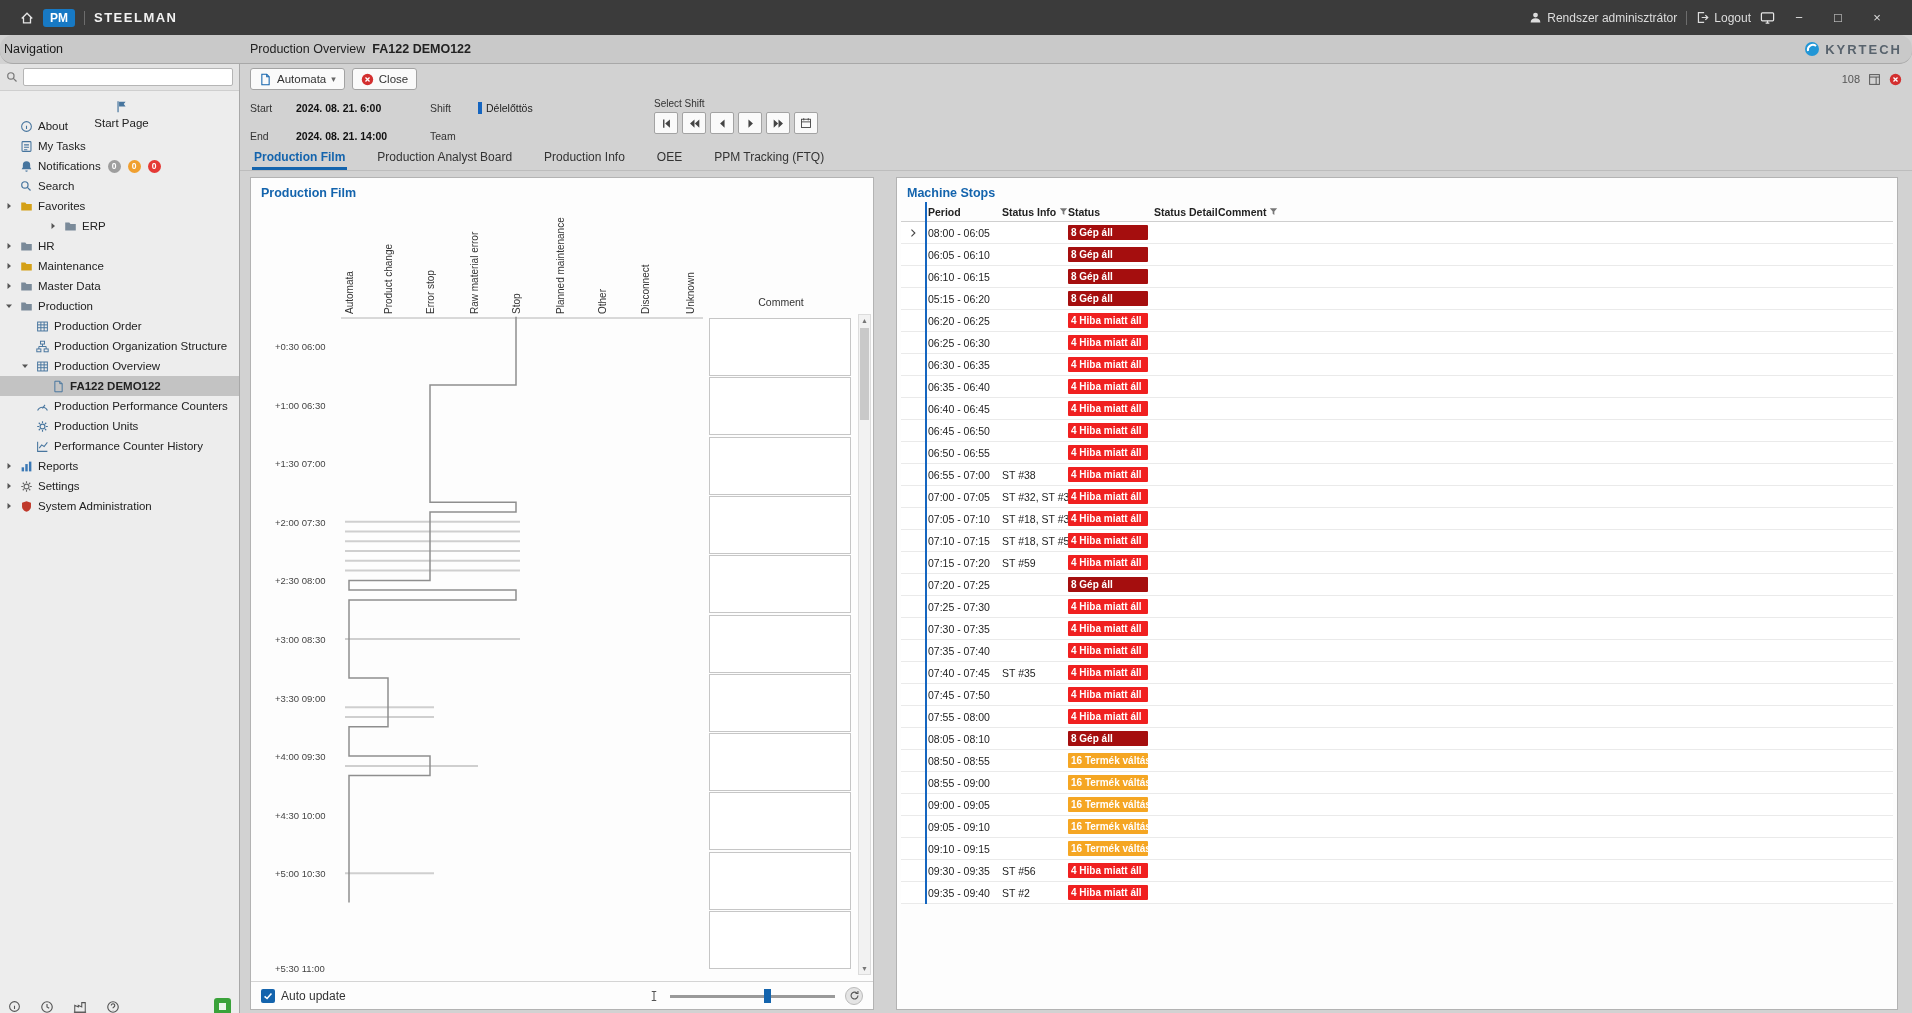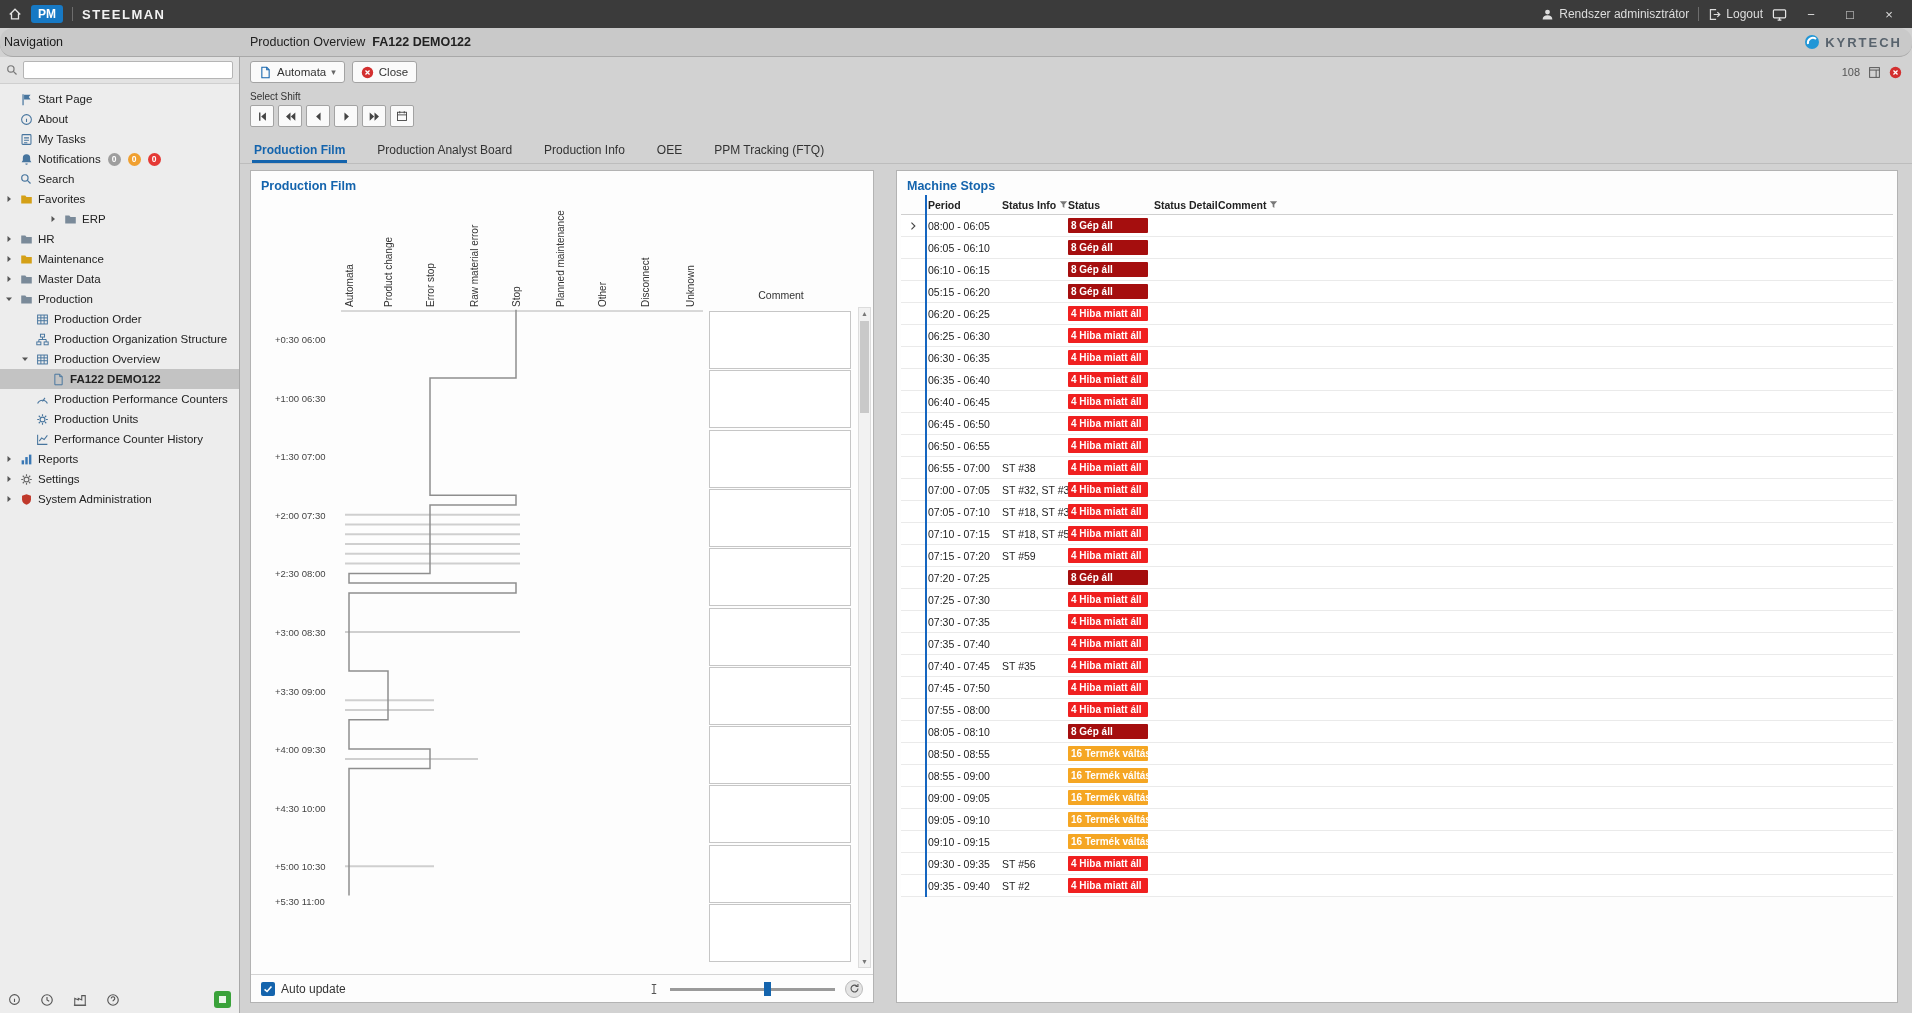--- a/index.html
+++ b/index.html
@@ -2,22 +2,22 @@
 <html><head>
 <meta charset="utf-8">
 <style>
   *{margin:0;padding:0;box-sizing:border-box;}
   html,body{width:1912px;height:1013px;overflow:hidden;background:#d2d2d2;
     font-family:"Liberation Sans",sans-serif;color:#222;}
   .icon{display:inline-flex;align-items:center;justify-content:center;vertical-align:middle;}
   svg{display:block;}
 
   
-  .topbar{height:28px;background:#3b3b3b;color:#e6e6e6;display:flex;align-items:center;
-    justify-content:space-between;padding:0 8px;font-size:12px;}
+  .topbar{height:35px;background:#3b3b3b;color:#e6e6e6;display:flex;align-items:center;
+    justify-content:space-between;padding:0 20px;font-size:12px;}
   .tb-left,.tb-right{display:flex;align-items:center;gap:9px;}
   .pm-badge{background:#1779c4;color:#fff;font-weight:bold;font-size:12px;padding:2px 7px;border-radius:3px;}
   .app-name{font-weight:bold;letter-spacing:1.5px;font-size:13px;color:#f2f2f2;}
   .tb-sep{width:1px;height:14px;background:#6d6d6d;display:inline-block;}
   .tb-user{display:inline-flex;align-items:center;gap:5px;color:#ddd;}
   .win-btn{width:30px;text-align:center;font-size:13px;color:#ddd;cursor:default;}
 
   
   .header-row{height:29px;background:#c9c9c9;border-bottom:1px solid #a8a8a8;display:flex;font-size:12.5px;border-radius:13px;}
   .nav-title{width:240px;padding:7px 4px 0 4px;color:#1a1a1a;}
@@ -190,21 +190,21 @@
     <div class="search-row">
       <span class="icon sico">
           <svg width="12" height="12" viewBox="0 0 16 16" fill="none" stroke="currentColor" stroke-width="1.6">
             <circle cx="6.5" cy="6.5" r="4.2"></circle>
             <path d="M9.8 9.8 14 14"></path>
           </svg>
         </span>
       <input class="search-input" placeholder="" style="">
     </div>
     <div class="tree">
-        <div class="tree-item" style="padding-left: 4px;">
+        <div class="tree-item" style="padding-left: 4px; flex-direction: column;">
           <span class="caret"></span>
           <span class="ti-icon" style="color: rgb(71, 117, 158);">
             <svg width="13" height="13" viewBox="0 0 16 16" fill="currentColor">
               <path d="M3 1.5h1.5V15H3zM5 2h8l-2.2 3L13 8H5z"></path>
             </svg>
           </span>
           <span>Start Page</span>
         </div>
         <div class="tree-item" style="padding-left: 4px;">
           <span class="caret"></span>
@@ -507,20 +507,33 @@
         <span class="icon">
             <svg width="13" height="13" viewBox="0 0 16 16">
               <circle cx="8" cy="8" r="7" fill="#d32f2f"></circle>
               <path d="M5.5 5.5l5 5M10.5 5.5l-5 5" stroke="#fff" stroke-width="1.6"></path>
             </svg>
           </span>
       </div>
     </div>
 
     <div class="filters">
+      <div class="f-grid">
+        <span class="f-lbl">Start</span>
+        <span class="f-val">2024. 08. 21. 6:00</span>
+        <span class="f-lbl">Shift</span>
+        <span class="f-shift">
+          <span class="shift-bar"></span>
+          <span>Délelőttös</span>
+        </span>
+        <span class="f-lbl">End</span>
+        <span class="f-val">2024. 08. 21. 14:00</span>
+        <span class="f-lbl">Team</span>
+        <span class="f-val"></span>
+      </div>
       <div class="shift-nav">
         <span class="lbl">Select Shift</span>
         <div class="nav-btns">
           <span class="nav-btn">
               <svg width="11" height="11" viewBox="0 0 16 16" fill="currentColor">
                 <path d="M3 2h2v12H3z"></path>
                 <path d="M13 2 6 8l7 6z"></path>
               </svg>
             </span>
           <span class="nav-btn">
@@ -599,21 +612,21 @@
             <div class="time-label" style="top: 162.99px;">+0:30 06:00</div>
             <div class="time-label" style="top: 221.58px;">+1:00 06:30</div>
             <div class="time-label" style="top: 280.17px;">+1:30 07:00</div>
             <div class="time-label" style="top: 338.76px;">+2:00 07:30</div>
             <div class="time-label" style="top: 397.35px;">+2:30 08:00</div>
             <div class="time-label" style="top: 455.94px;">+3:00 08:30</div>
             <div class="time-label" style="top: 514.53px;">+3:30 09:00</div>
             <div class="time-label" style="top: 573.12px;">+4:00 09:30</div>
             <div class="time-label" style="top: 631.71px;">+4:30 10:00</div>
             <div class="time-label" style="top: 690.3px;">+5:00 10:30</div>
-            <div class="time-label" style="top: 725px;">+5:30 11:00</div>
+            <div class="time-label" style="top: 785px;">+5:30 11:00</div>
             <div class="comment-box" style="top: 140px;"></div>
             <div class="comment-box" style="top: 199.3px;"></div>
             <div class="comment-box" style="top: 258.6px;"></div>
             <div class="comment-box" style="top: 317.9px;"></div>
             <div class="comment-box" style="top: 377.2px;"></div>
             <div class="comment-box" style="top: 436.5px;"></div>
             <div class="comment-box" style="top: 495.8px;"></div>
             <div class="comment-box" style="top: 555.1px;"></div>
             <div class="comment-box" style="top: 614.4px;"></div>
             <div class="comment-box" style="top: 673.7px;"></div>

